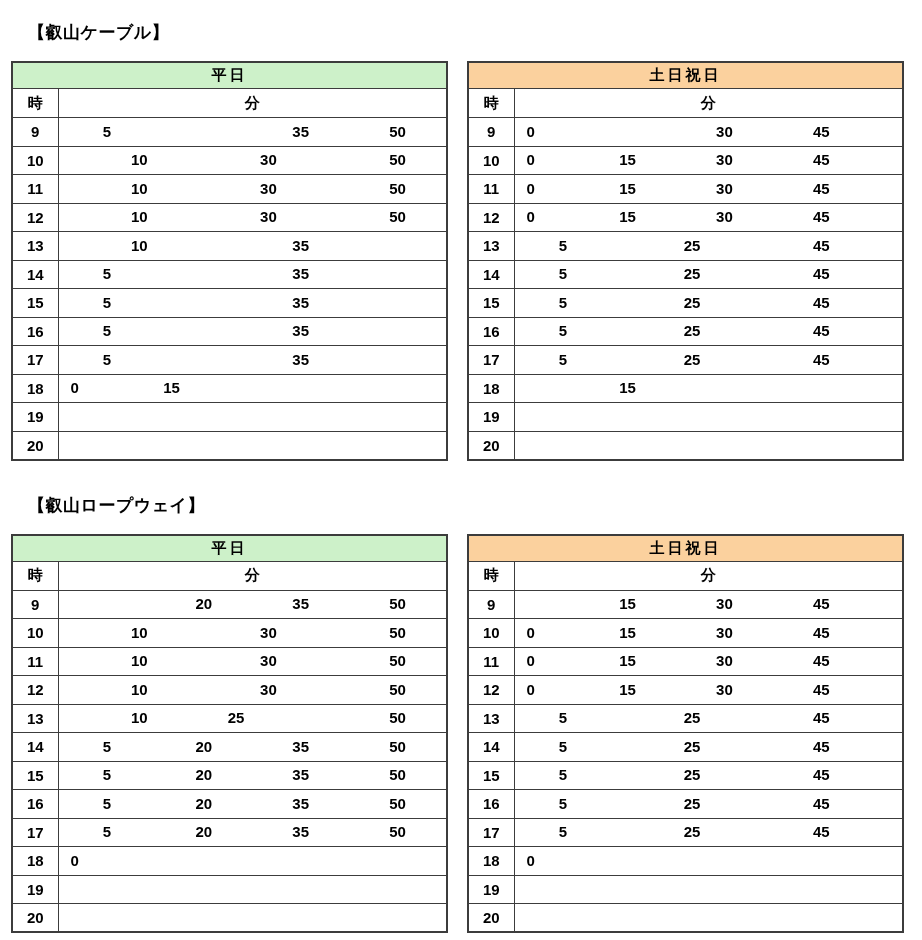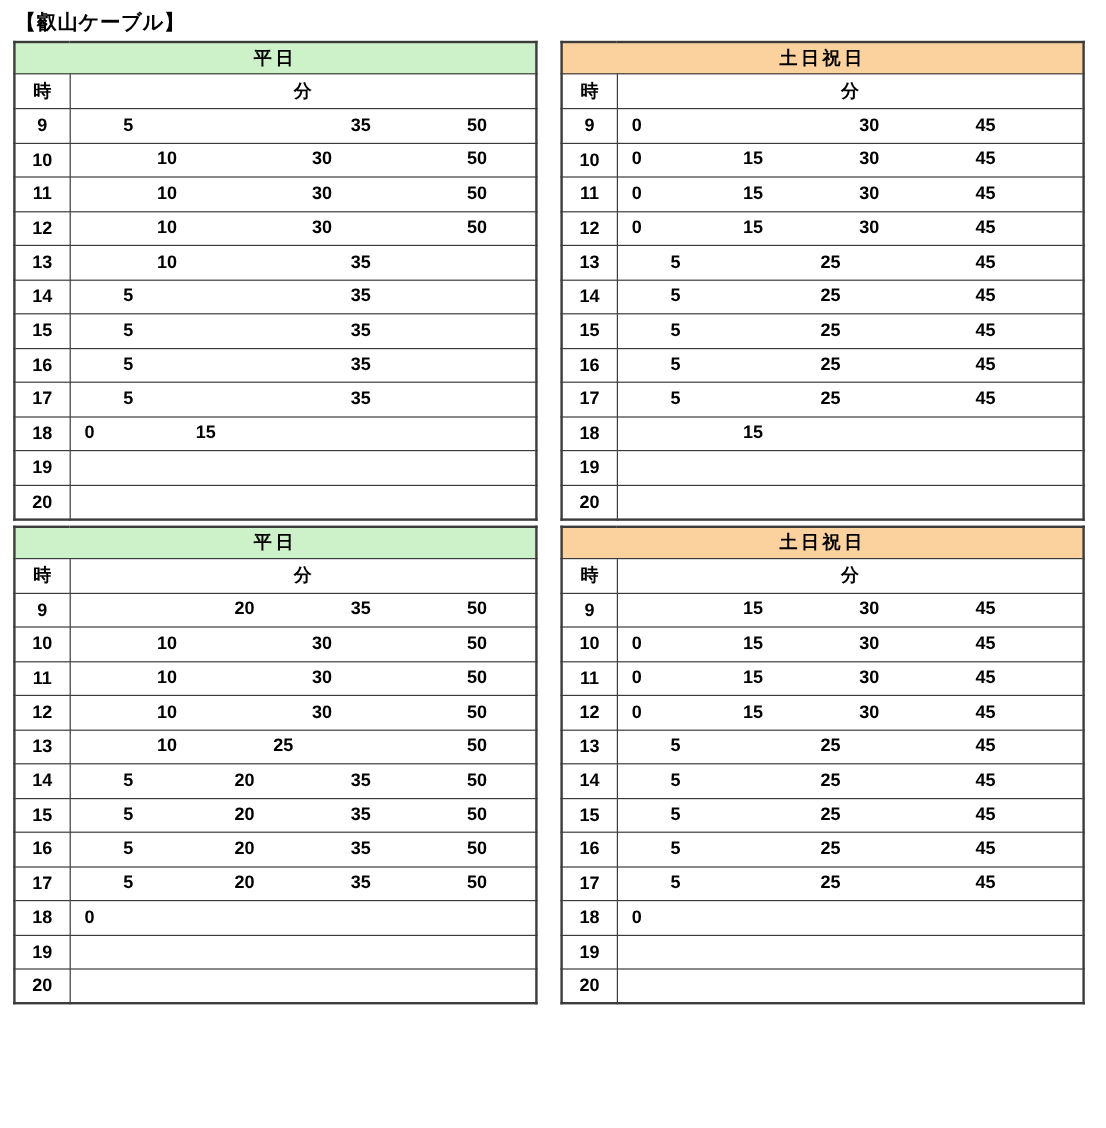--- a/index.html
+++ b/index.html
@@ -11,25 +11,26 @@
     width: 922px;
     height: 940px;
     background: #ffffff;
     font-family: "Liberation Sans", "DejaVu Sans", sans-serif;
     font-weight: 700;
     color: #000000;
     overflow: hidden;
     box-sizing: border-box;
   }
   .section-title {
-    margin: 1px;
+    margin: 16px;
     padding: 7px 0 0 12px;
     font-size: 17px;
     line-height: 22px;
     letter-spacing: 0.5px;
+    font-family: Liberation Mono, monospace;
   }
   .section-title.second {
     padding-top: 0;
     margin-top: 35px;
   }
   .tables-row {
     display: flex;
     gap: 19px;
     margin: 4px 0 0 11px;
   }
@@ -335,20 +336,21 @@
             <td class="hour">20</td>
             <td class="mins">
               <div class="minrow"></div>
             </td>
           </tr>
         </tbody>
     </table>
 
   </div>
 
+  <h2 class="section-title second">【叡山ロープウェイ】</h2>
   <div class="tables-row">
 
     <table class="tt">
       <colgroup>
           <col class="c-hour">
           <col class="c-min">
         </colgroup>
       <thead>
         <tr class="day-row">
           <th class="day-header th-weekday" colspan="2">平日</th>

